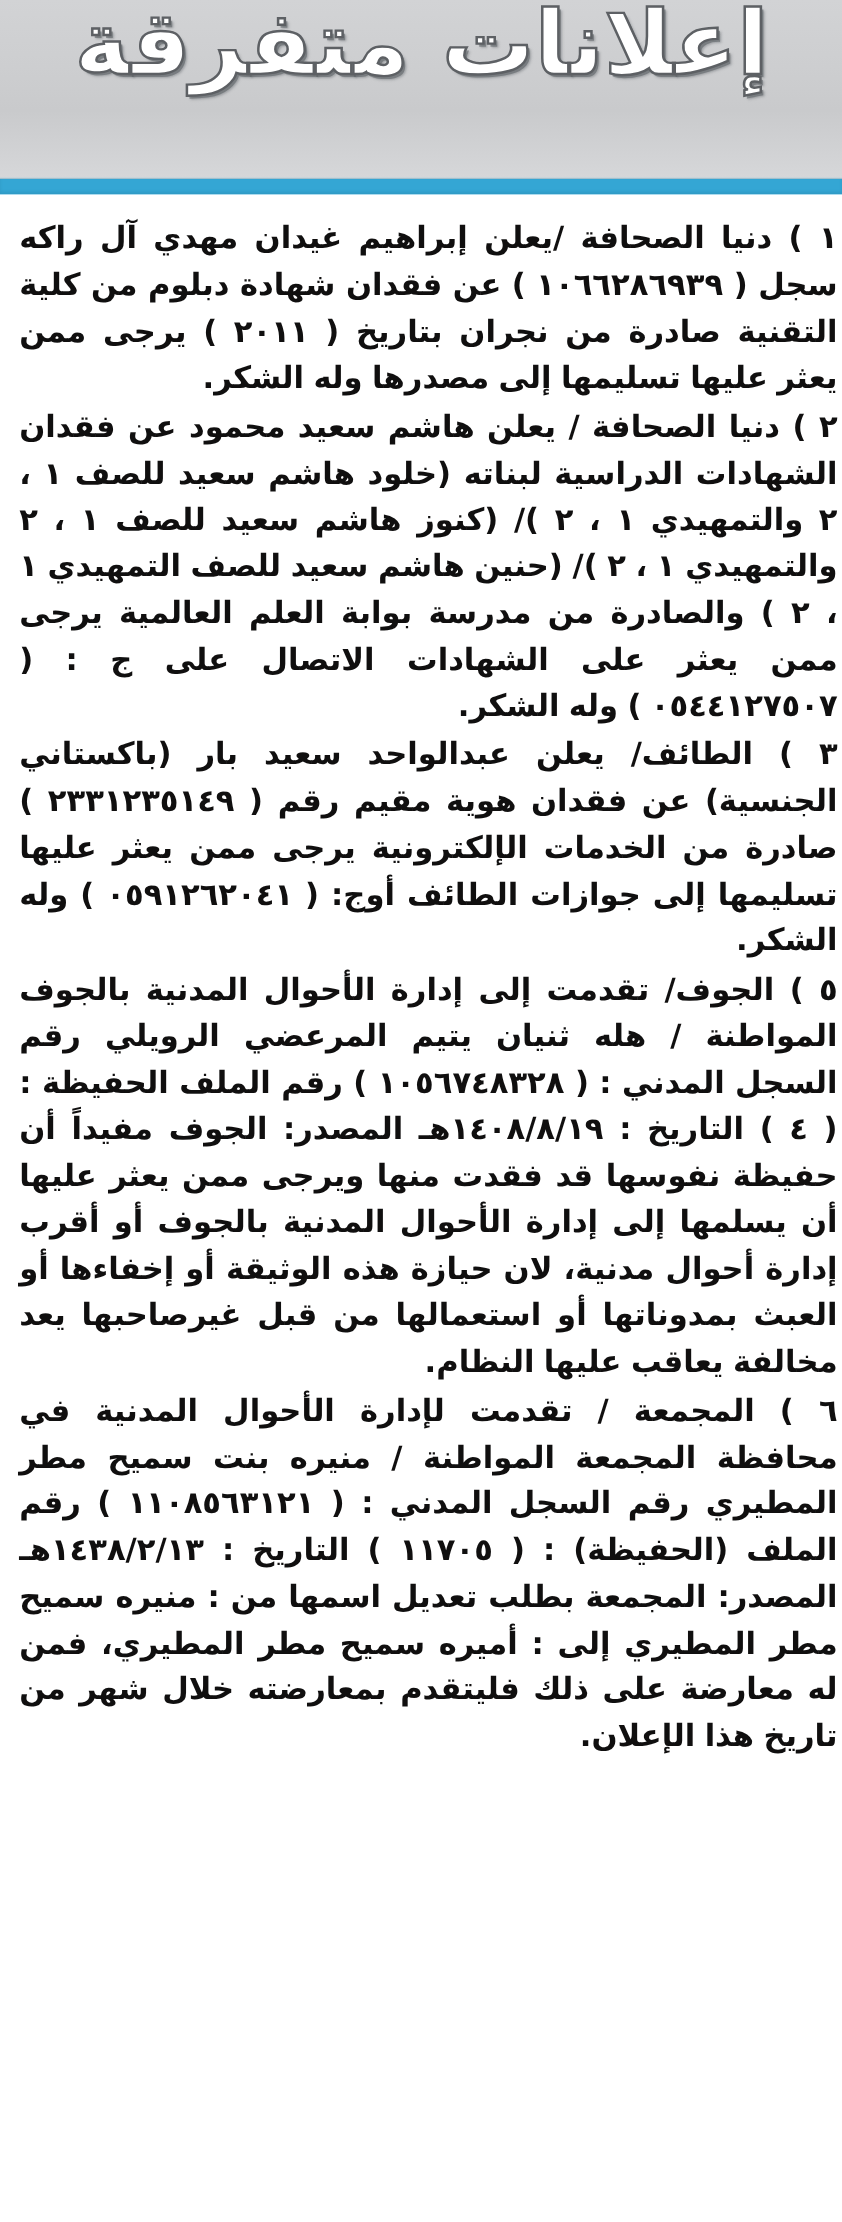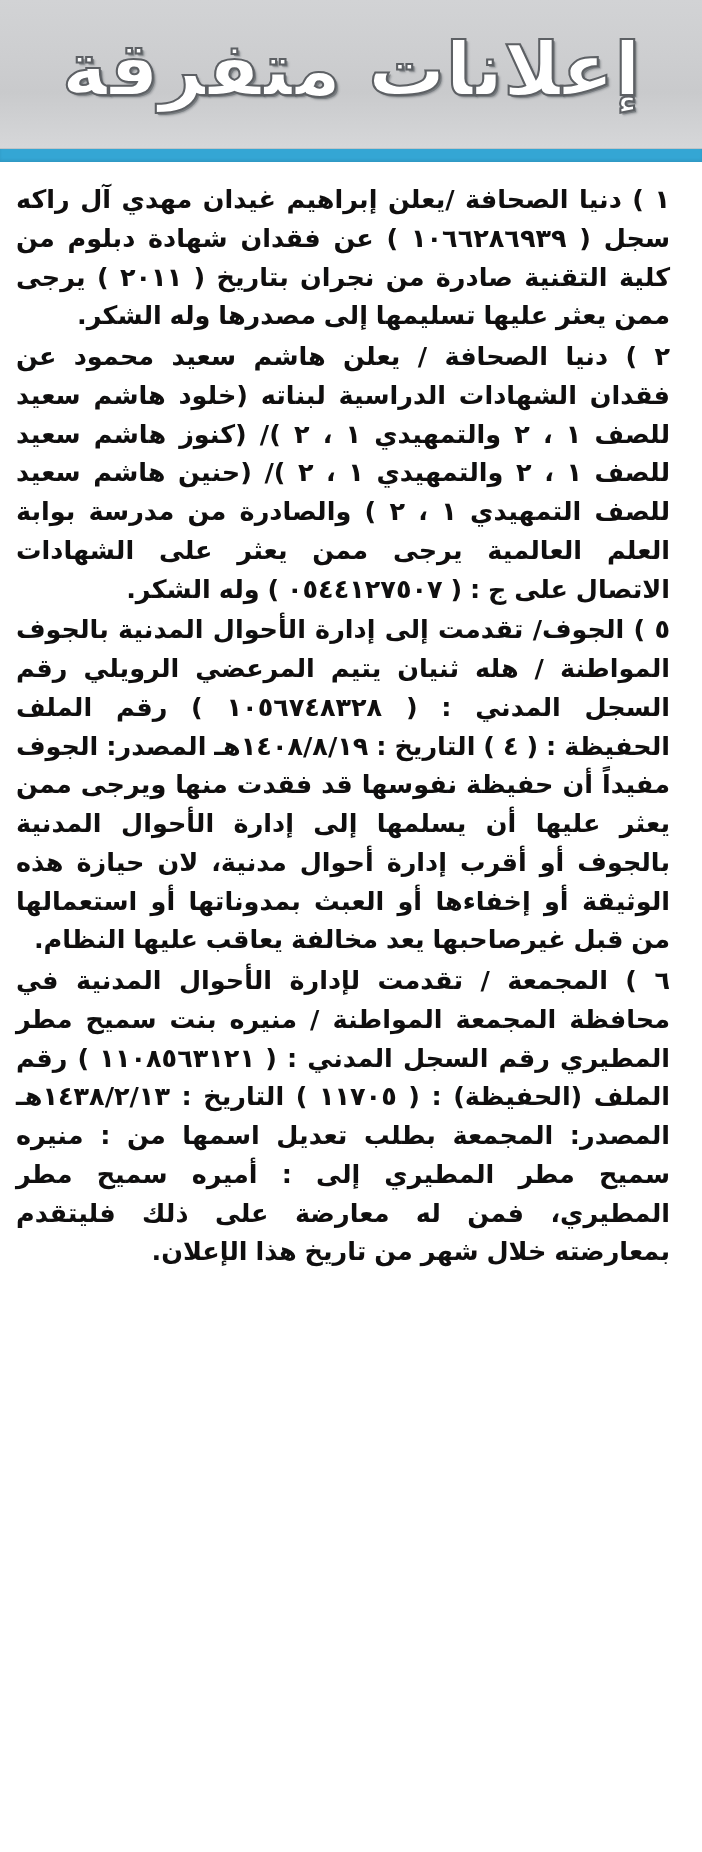--- a/index.html
+++ b/index.html
@@ -18,21 +18,21 @@
     box-sizing: border-box;
     font-family: "DejaVu Sans", "Liberation Sans", sans-serif;
   }
 
   
   .masthead {
     position: relative;
     height: 148px;
     background: linear-gradient(180deg, #d2d3d5 0%, #cdced0 38%, #c9cacc 62%, #d6d7d9 100%);
     display: flex;
-    align-items: center;
+    align-items: flex-start;
     justify-content: center;
     overflow: hidden;
   }
 
   .masthead-title {
     font-family: "DejaVu Sans", "Liberation Sans", sans-serif;
     font-size: 74px;
     font-weight: 700;
     line-height: 1;
     letter-spacing: 1px;
@@ -51,21 +51,21 @@
   .accent-bar {
     height: 13px;
     width: 100%;
     background: #34a6d4;
     border-top: 1px solid #bfc4c7;
     box-shadow: inset 0 -2px 3px rgba(0,0,0,.08);
   }
 
   
   .ads-column {
-    padding: 18px 32px 8px 16px;
+    padding: 18px 4px 8px 16px;
     box-sizing: border-box;
     direction: rtl;
     text-align: justify;
     text-align-last: right;
   }
 
   .ad {
     font-family: "DejaVu Sans", "Liberation Sans", sans-serif;
     font-weight: 700;
     font-size: 25.5px;
@@ -88,18 +88,19 @@
   <div class="masthead">
     <div class="masthead-title">إعلانات متفرقة</div>
   </div>
 
   <div class="accent-bar"></div>
 
   <div class="ads-column">
 
     <p class="ad">١ ) دنيا الصحافة /يعلن إبراهيم غيدان مهدي آل راكه سجل ( ١٠٦٦٢٨٦٩٣٩ ) عن فقدان شهادة دبلوم من كلية التقنية صادرة من نجران بتاريخ ( ٢٠١١ ) يرجى ممن يعثر عليها تسليمها إلى مصدرها وله الشكر.</p>
     <p class="ad">٢ ) دنيا الصحافة / يعلن هاشم سعيد محمود عن فقدان الشهادات الدراسية لبناته (خلود هاشم سعيد للصف ١ ، ٢ والتمهيدي ١ ، ٢ )/ (كنوز هاشم سعيد للصف ١ ، ٢ والتمهيدي ١ ، ٢ )/ (حنين هاشم سعيد للصف التمهيدي ١ ، ٢ ) والصادرة من مدرسة بوابة العلم العالمية يرجى ممن يعثر على الشهادات الاتصال على ج : ( ٠٥٤٤١٢٧٥٠٧ ) وله الشكر.</p>
+    <p class="ad">٣ ) الطائف/ يعلن عبدالواحد سعيد بار (باكستاني الجنسية) عن فقدان هوية مقيم رقم ( ٢٣٣١٢٣٥١٤٩ ) صادرة من الخدمات الإلكترونية يرجى ممن يعثر عليها تسليمها إلى جوازات الطائف أوج: ( ٠٥٩١٢٦٢٠٤١ ) وله الشكر.</p>
     <p class="ad">٥ ) الجوف/ تقدمت إلى إدارة الأحوال المدنية بالجوف المواطنة / هله ثنيان يتيم المرعضي الرويلي رقم السجل المدني : ( ١٠٥٦٧٤٨٣٢٨ ) رقم الملف الحفيظة : ( ٤ ) التاريخ : ١٤٠٨/٨/١٩هـ المصدر: الجوف مفيداً أن حفيظة نفوسها قد فقدت منها ويرجى ممن يعثر عليها أن يسلمها إلى إدارة الأحوال المدنية بالجوف أو أقرب إدارة أحوال مدنية، لان حيازة هذه الوثيقة أو إخفاءها أو العبث بمدوناتها أو استعمالها من قبل غيرصاحبها يعد مخالفة يعاقب عليها النظام.</p>
     <p class="ad">٦ ) المجمعة / تقدمت لإدارة الأحوال المدنية في محافظة المجمعة المواطنة / منيره بنت سميح مطر المطيري رقم السجل المدني : ( ١١٠٨٥٦٣١٢١ ) رقم الملف (الحفيظة) : ( ١١٧٠٥ ) التاريخ : ١٤٣٨/٢/١٣هـ المصدر: المجمعة بطلب تعديل اسمها من : منيره سميح مطر المطيري إلى : أميره سميح مطر المطيري، فمن له معارضة على ذلك فليتقدم بمعارضته خلال شهر من تاريخ هذا الإعلان.</p>
 
   </div>
 
 </div>
 
 </body></html>

